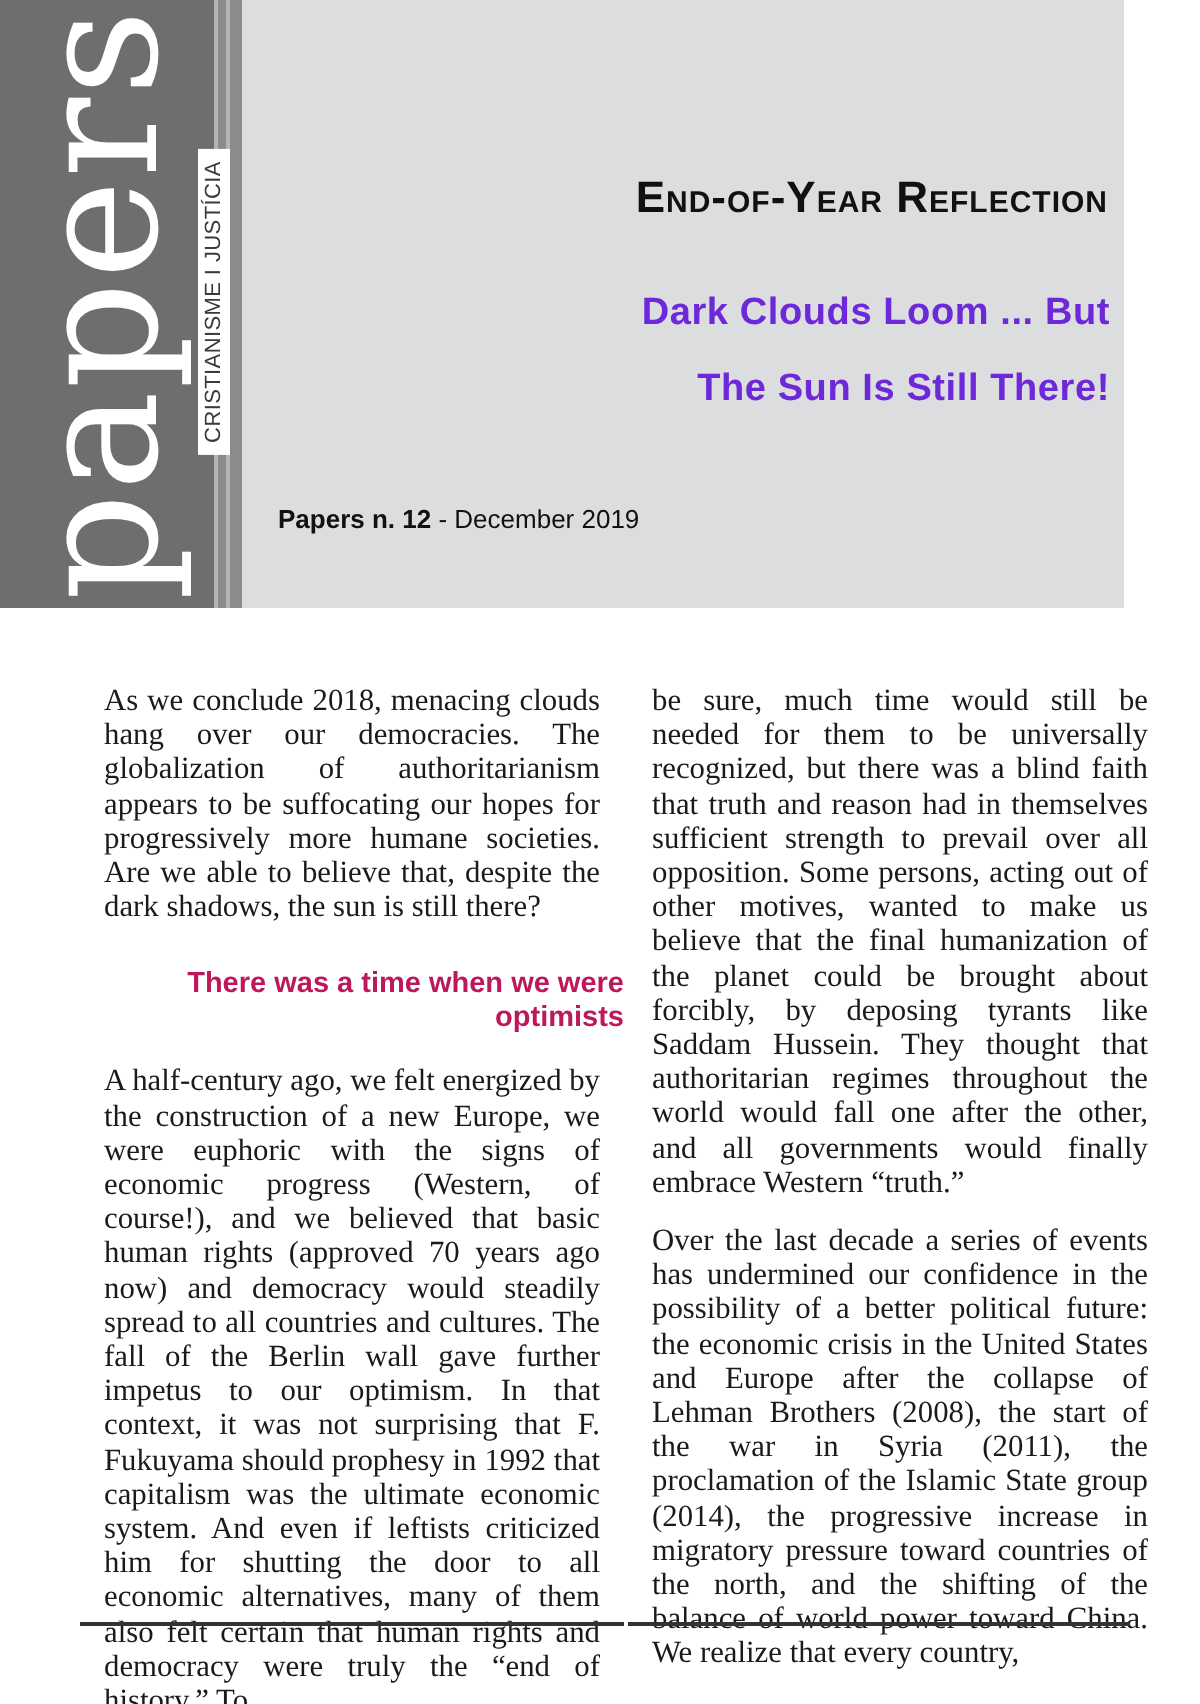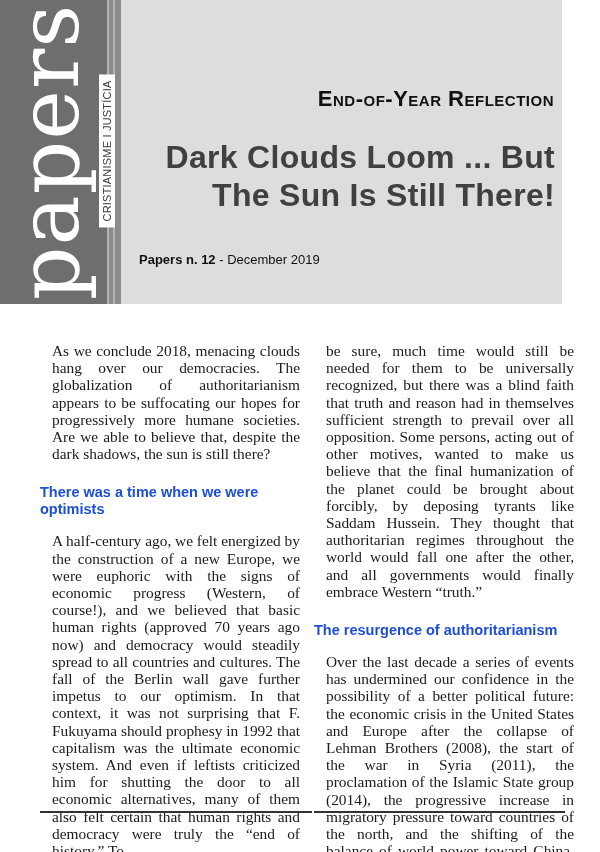--- a/index.html
+++ b/index.html
@@ -29,35 +29,35 @@
     padding: 2px 6px; white-space: nowrap; letter-spacing: 0.2px;
   }
 
   .kicker {
     position: absolute; right: 46px; top: 86px;
     font-family: Liberation Sans, sans-serif; font-weight: bold; color: #111;
     font-size: 22px; font-variant: small-caps; letter-spacing: 0.5px; white-space: nowrap;
   }
   .title {
     position: absolute; right: 45px; top: 138px; text-align: right;
-    font-family: "Liberation Sans", sans-serif; font-weight: bold; color: #404040;
-    font-size: 32px; line-height: 38px; letter-spacing: 0.3px;
+    font-family: "Liberation Sans", sans-serif; font-weight: bold; color: #6d28d9;
+    font-size: 19px; line-height: 38px; letter-spacing: 0.3px;
   }
   .meta { position: absolute; left: 139px; top: 251px;
     font-family: "Liberation Sans", sans-serif; font-size: 13px; line-height: 18px; color: #111; }
   .meta b { font-weight: bold; }
 
   .col { position: absolute; top: 330px; width: 272px;
     font-family: "Liberation Serif", serif; font-size: 15.4px; line-height: 17.2px; color: #1a1a1a;
     text-align: justify; hyphens: manual; }
   .col.left { left: 40px; }
   .col.right { left: 314px; }
   .col p { margin: 12px; }
   .col h2 { font-family: "Liberation Sans", sans-serif; font-weight: bold; font-size: 14.5px;
-    line-height: 17px; margin: 22px 0 14px 0; text-align: left; color: #1d4ed8; }
+    line-height: 17px; margin: 22px 0 14px 0; text-align: right; color: #be185d; }
 
   .rule { position: absolute; top: 811px; height: 2px; background: #333; }
   .rule.r1 { left: 40px; width: 272px; }
   .rule.r2 { left: 314px; width: 251px; }
 </style>
 </head>
 <body>
 
 <div class="header">
   <div class="logo-bar"></div>
@@ -83,18 +83,17 @@
 </div>
 
 <div class="col left">
   <p>As we conclude 2018, menacing clouds hang over our democracies. The globalization of authoritarianism appears to be suffocating our hopes for progressively more humane societies. Are we able to believe that, despite the dark shadows, the sun is still there?</p>
   <h2>There was a time when we were optimists</h2>
   <p>A half-century ago, we felt energized by the construction of a new Europe, we were euphoric with the signs of economic progress (Western, of course!), and we believed that basic human rights (approved 70 years ago now) and democracy would steadily spread to all countries and cultures. The fall of the Berlin wall gave further impetus to our optimism. In that context, it was not surprising that F. Fukuyama should prophesy in 1992 that capitalism was the ultimate economic system. And even if leftists criticized him for shutting the door to all economic alternatives, many of them also felt certain that human rights and democracy were truly the “end of history.” To</p>
 </div>
 
 <div class="col right">
   <p>be sure, much time would still be needed for them to be universally recognized, but there was a blind faith that truth and reason had in themselves sufficient strength to prevail over all opposition. Some persons, acting out of other motives, wanted to make us believe that the final humanization of the planet could be brought about forcibly, by deposing tyrants like Saddam Hussein. They thought that authoritarian regimes throughout the world would fall one after the other, and all governments would finally embrace Western “truth.”</p>
-  <h2>The resurgence of authoritarianism</h2>
   <p>Over the last decade a series of events has undermined our confidence in the possibility of a better political future: the economic crisis in the United States and Europe after the collapse of Lehman Brothers (2008), the start of the war in Syria (2011), the proclamation of the Islamic State group (2014), the progressive increase in migratory pressure toward countries of the north, and the shifting of the balance of world power toward China. We realize that every country,</p>
 </div>
 
 <div class="rule r1"></div>
 <div class="rule r2"></div>
 
 </body></html>

